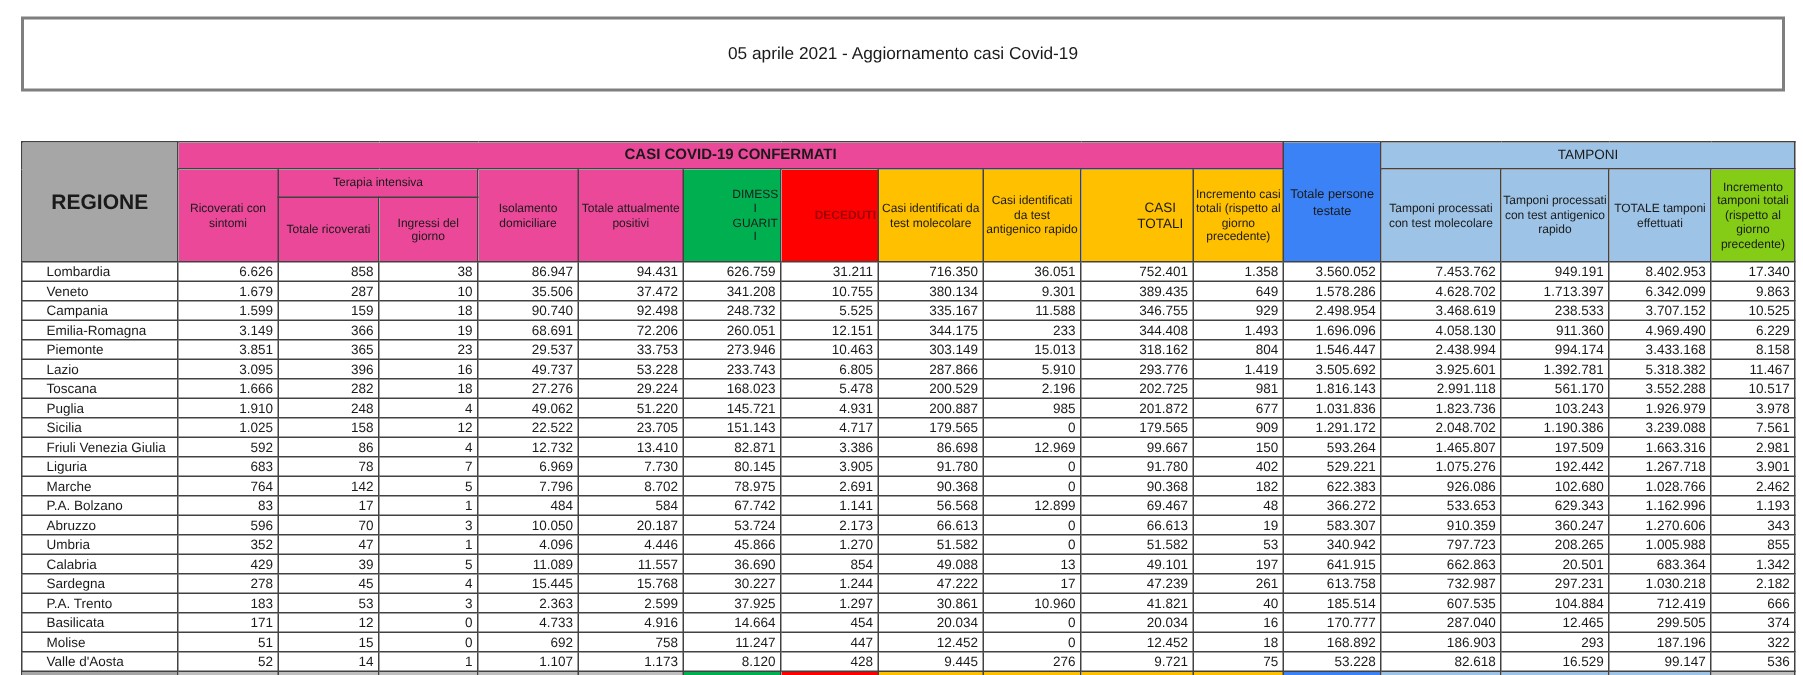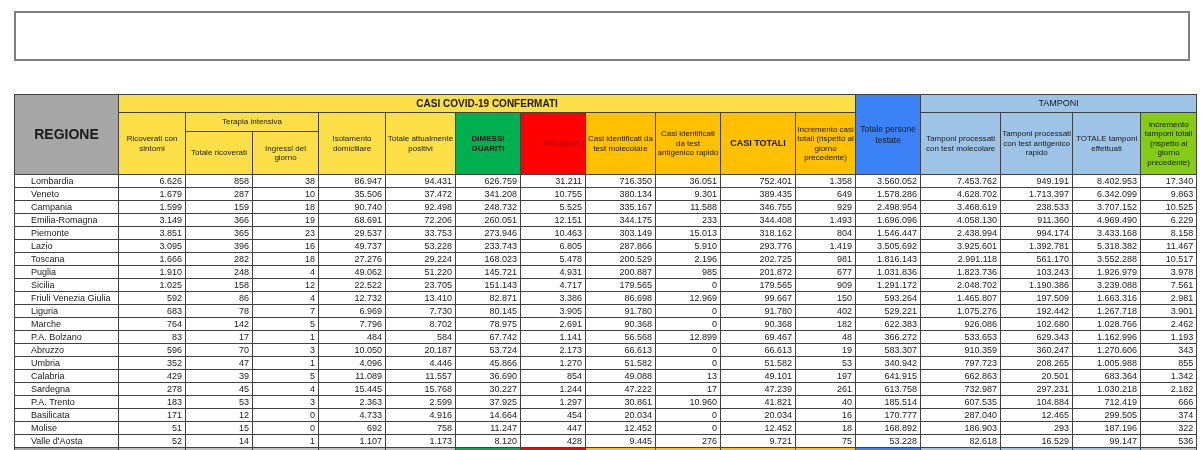--- a/index.html
+++ b/index.html
@@ -13,49 +13,50 @@
     border:2px solid #7f7f7f;background:#ffffff;
     display:flex;flex-direction:column;justify-content:space-evenly;align-items:center;
     font-size:11.5px;
   }
   table{
     position:absolute;left:14px;top:94px;width:1182px;
     border-collapse:collapse;table-layout:fixed;
   }
   th,td{border:1px solid #424242;overflow:hidden;}
   th{
-    font-size:8px;font-weight:normal;background:#fde047;
+    font-size:8px;font-weight:normal;background:#ec4899;
     padding:0 1px;line-height:1.18;text-align:center;vertical-align:middle;
     white-space:normal;word-wrap:break-word;
   }
   thead tr.r1{height:18px;}
   thead tr.r2 th{height:18px;}
   thead tr.r3 th{height:42px;}
   .band{font-weight:bold;font-size:10px;}
   .band-sm{font-weight:normal;font-size:9px;}
   th.regione{background:#a6a6a6;font-weight:bold;font-size:14px;}
   .green{background:#00b050;}
   .red{background:#ff0000;}
   .red-text{color:#9c0006;font-weight:bold;text-align:right;}
   .orange{background:#ffc000;}
   .cyan{background:#3b82f6;}
   .lblue{background:#9dc3e6;}
   .lgray{background:#84cc16;}
   .gm{background:#bfbfbf;}
-  .bold{font-weight:bold;}
+  .bold{font-weight:normal;padding-left:32px;}
   td{font-size:9px;background:#ffffff;height:12px;line-height:11px;white-space:nowrap;}
   td.num{text-align:right;padding:0 3px 0 0;}
   td.region{text-align:left;padding:0 0 0 16px;}
   tr.total-row td{font-weight:bold;height:17px;line-height:16px;}
   td.total-label{background:#a6a6a6;text-align:center;padding:0;}
 </style>
 </head>
 <body>
 
 <div class="title-box">
+  <div>05 aprile 2021 - Aggiornamento casi Covid-19</div>
 </div>
 
 <table>
   <colgroup>
     <col style="width:104px">
       <col style="width:67px">
       <col style="width:67px">
       <col style="width:66px">
     <col style="width:67px">
       <col style="width:70px">

